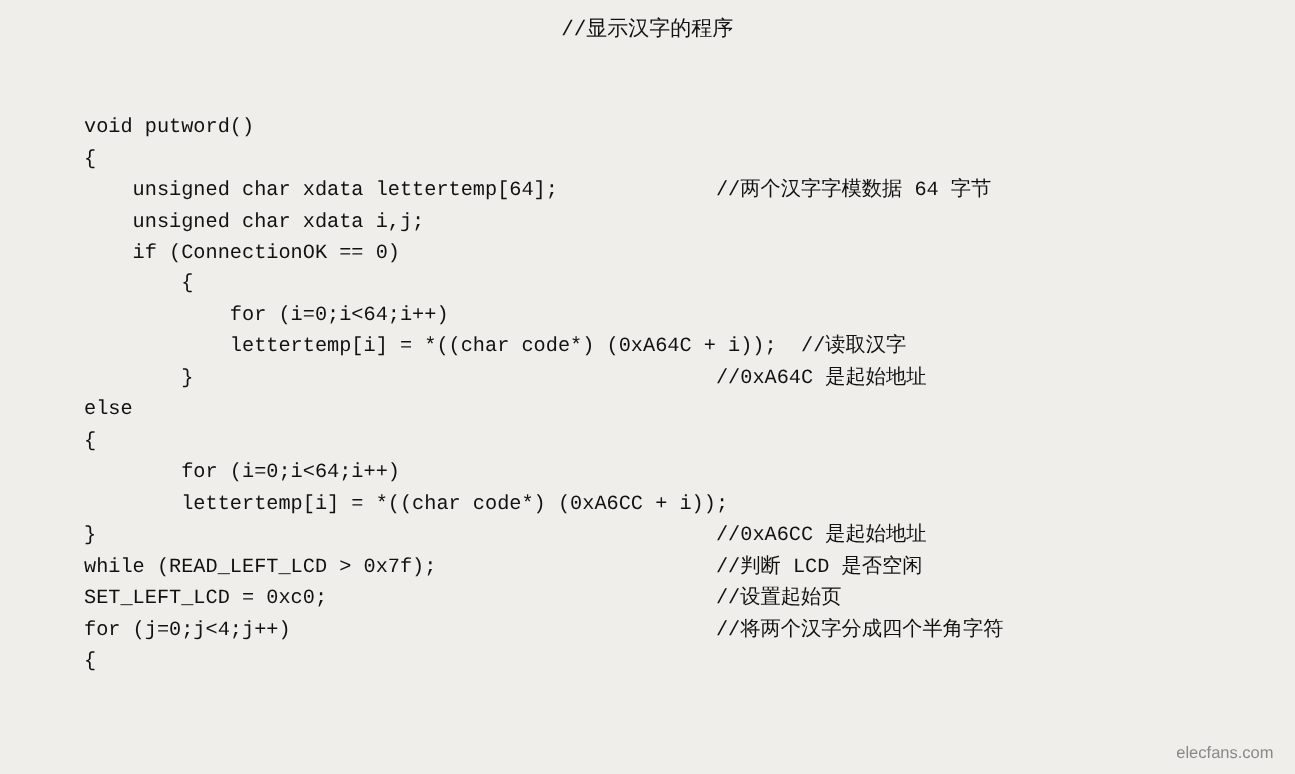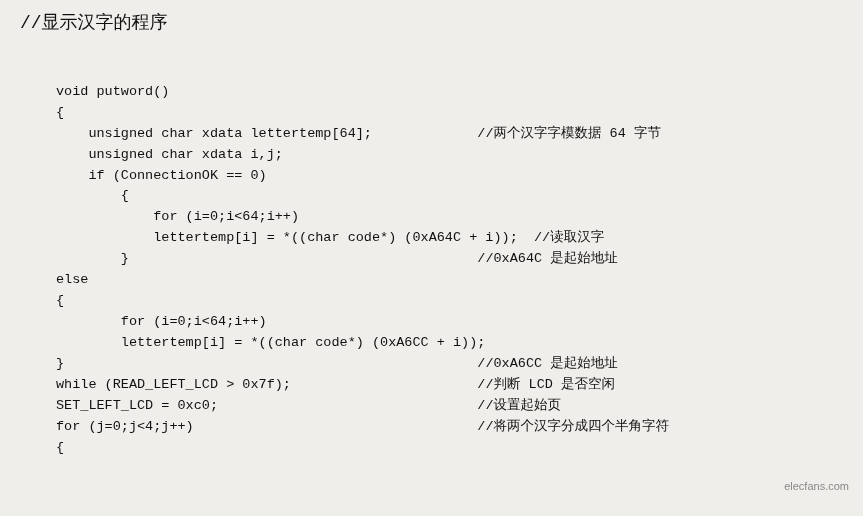--- a/index.html
+++ b/index.html
@@ -20,31 +20,32 @@
       justify-content: center;
     }
     .page-container {
       width: 863px;
       height: 516px;
       background: #f0eeea;
       padding: 10px 20px 10px 20px;
       position: relative;
     }
     .header-comment {
+      text-align: center;
       margin-bottom: 6px;
-      font-size: 18px;
+      font-size: 14px;
     }
     .code-block {
       line-height: 1.55;
       white-space: pre;
       margin-left: 36px;
     }
     .watermark {
       position: absolute;
-      bottom: 24px;
+      bottom: 8px;
       right: 14px;
       font-size: 11px;
       color: #888;
       font-family: Arial, sans-serif;
     }
   </style>
 </head>
 <body>
 
 <div class="page-container">

